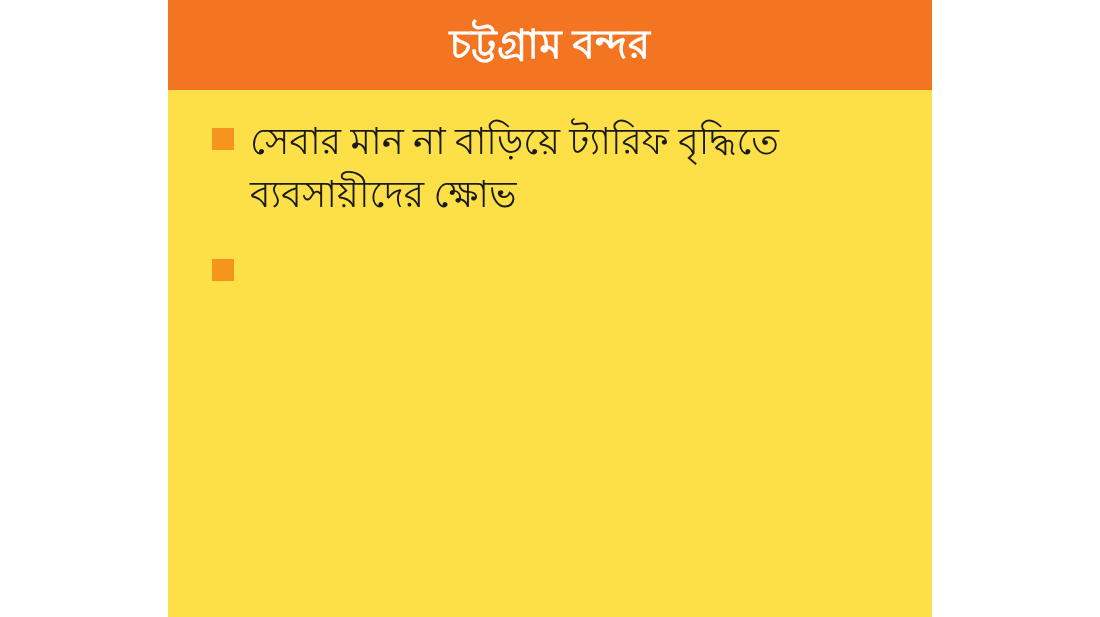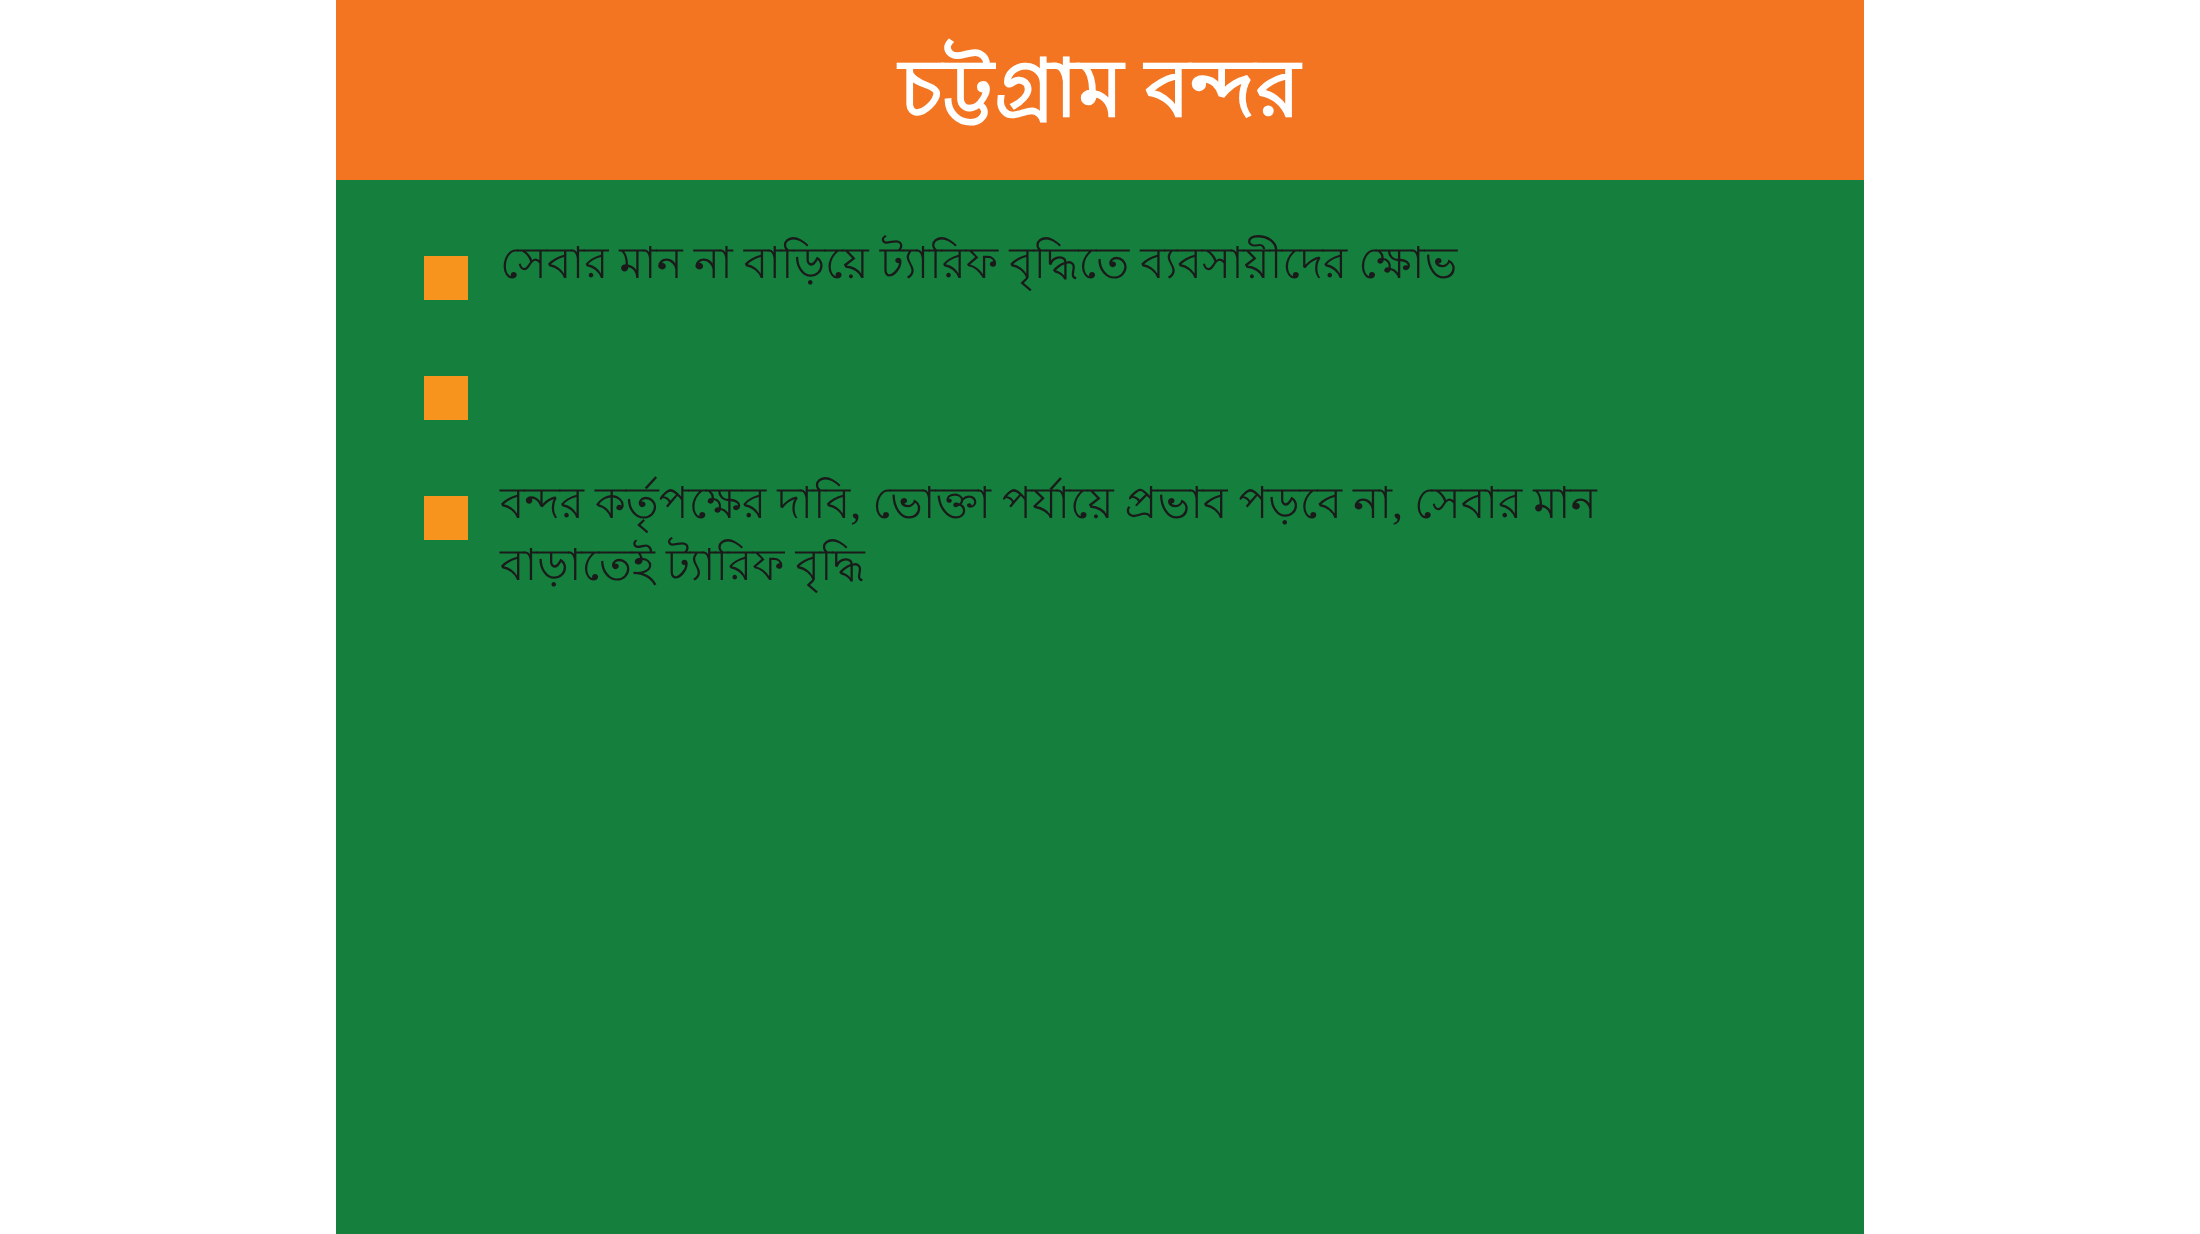--- a/index.html
+++ b/index.html
@@ -12,21 +12,21 @@
     background: #ffffff;
     font-family: "Liberation Sans", sans-serif;
     overflow: hidden;
   }
   .infographic {
     position: absolute;
     left: 168px;
     top: 0;
     width: 764px;
     height: 617px;
-    background: #15803d;
+    background: #fde047;
     box-sizing: border-box;
   }
   .header-bar {
     width: 100%;
     height: 90px;
     background: #f37521;
     display: flex;
     align-items: center;
     justify-content: center;
     box-sizing: border-box;
@@ -52,21 +52,21 @@
   .bullet-square {
     width: 22px;
     height: 22px;
     background: #f7941e;
     flex: 0 0 22px;
     margin-top: 12px;
     margin-right: 16px;
   }
   .bullet-text {
     color: #1a1a1a;
-    font-size: 22px;
+    font-size: 37px;
     line-height: 1.42;
     font-family: "Liberation Serif", serif;
     font-weight: 500;
     max-width: 600px;
   }
   .side-blank {
     position: absolute;
     top: 0;
     width: 168px;
     height: 617px;
@@ -91,19 +91,15 @@
 
     <div class="bullet-item">
       <span class="bullet-square"></span>
       <span class="bullet-text">সেবার মান না বাড়িয়ে ট্যারিফ বৃদ্ধিতে ব্যবসায়ীদের ক্ষোভ</span>
     </div>
 
     <div class="bullet-item">
       <span class="bullet-square"></span>
     </div>
 
-    <div class="bullet-item">
-      <span class="bullet-square"></span>
-      <span class="bullet-text">বন্দর কর্তৃপক্ষের দাবি, ভোক্তা পর্যায়ে প্রভাব পড়বে না, সেবার মান বাড়াতেই ট্যারিফ বৃদ্ধি</span>
-    </div>
 
   </div>
 </div>
 
 </body></html>

